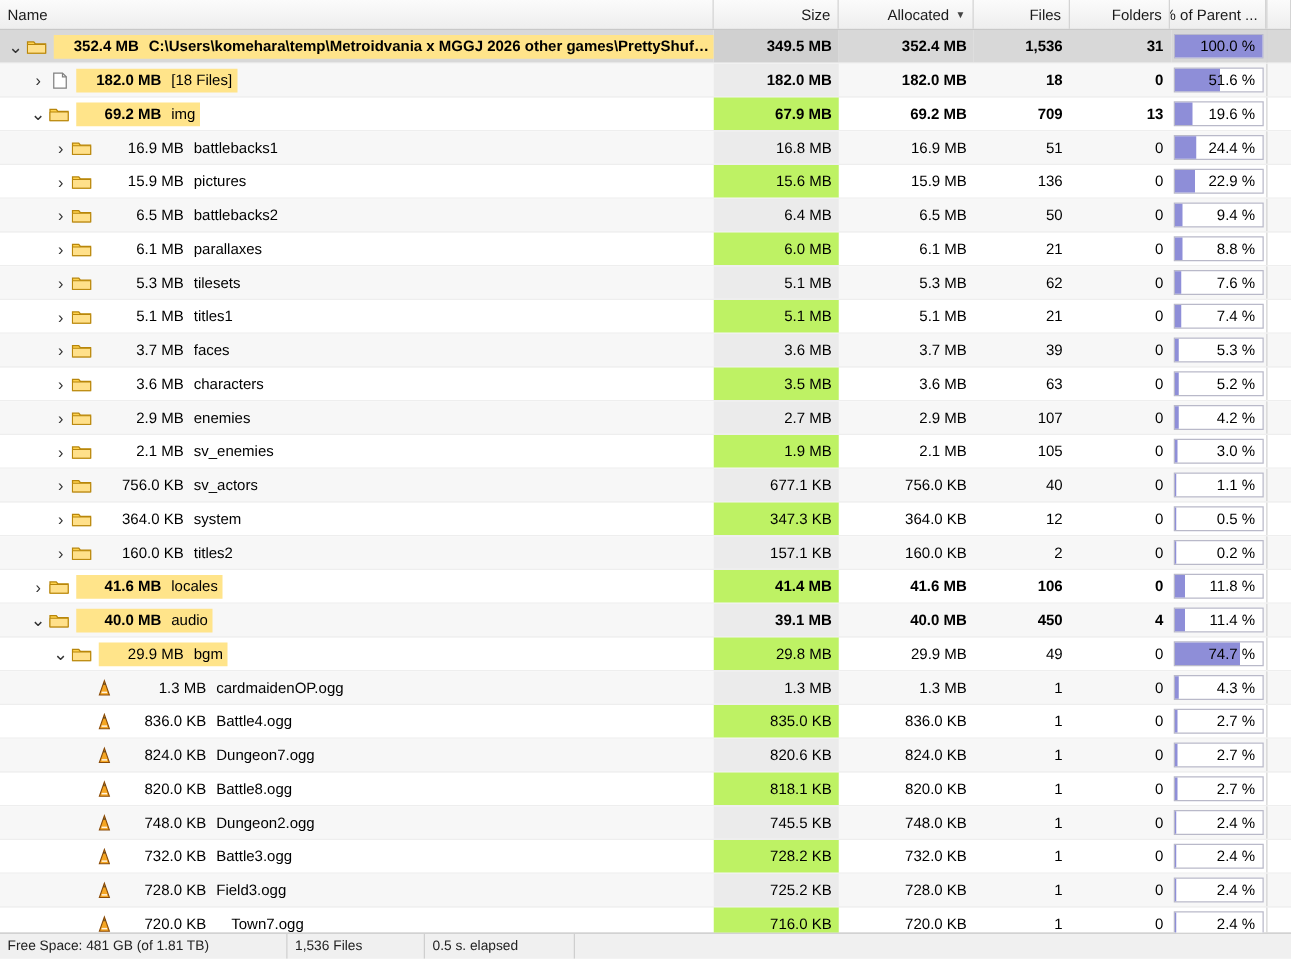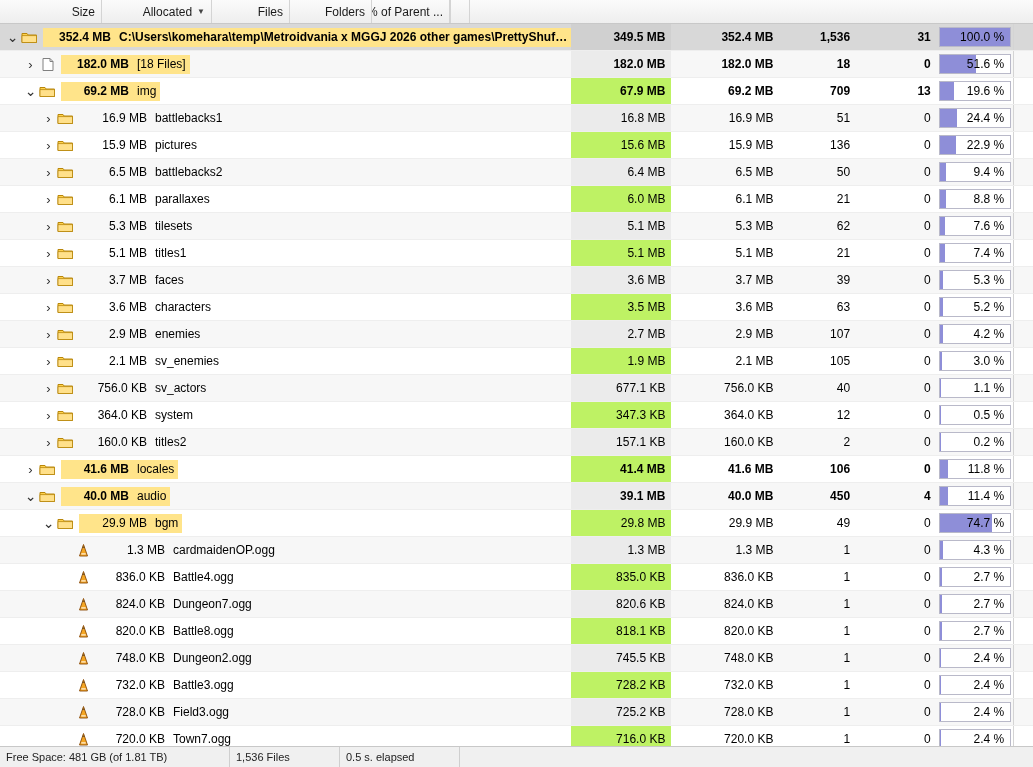--- a/index.html
+++ b/index.html
@@ -193,20 +193,23 @@
     box-sizing: border-box;
     white-space: nowrap;
   }
 </style>
 </head>
 <body>
 
 <div class="app">
 
   <div class="header">
+    <div class="hcell c-name">
+      <span>Name</span>
+    </div>
     <div class="hcell c-size right">
       <span>Size</span>
     </div>
     <div class="hcell c-alloc right">
       <span>Allocated</span>
       <span class="caret">▼</span>
     </div>
     <div class="hcell c-files right">
       <span>Files</span>
     </div>
@@ -935,21 +938,21 @@
           <div class="twisty" style="font-size: 13px;"></div>
           <div class="audio-icon">
             <svg width="17" height="15" viewBox="0 0 17 15">
               <path d="M8.5 1.5 L12.5 13 L4.5 13 Z" fill="#f5a623" stroke="#8a4b08" stroke-width="0.9"></path>
               <rect x="6.3" y="10.3" width="4.4" height="1.2" fill="#ffffff" opacity="0.85"></rect>
               <path d="M7.6 3.6 L9.4 3.6 L9.4 5 L7.6 5 Z" fill="#222" opacity="0.55"></path>
             </svg>
           </div>
           <div class="namehl nohl">
             <span class="sizetxt" style="min-width: 66px; font-weight: normal;">720.0 KB</span>
-            <span class="labeltxt" style="font-weight: normal;">Town7.ogg</span>
+            <span class="labeltxt" style="font-weight: normal; margin-left: 12px;">Town7.ogg</span>
           </div>
         </div>
         <div class="cell right c-size size-cell">716.0 KB</div>
         <div class="cell right c-alloc">720.0 KB</div>
         <div class="cell right c-files">1</div>
         <div class="cell right c-fold">0</div>
         <div class="cell pct-cell c-pct">
           <div class="pct-wrap">
             <div class="pct-fill" style="width: 2.4%; background: rgb(142, 142, 216);"></div>
             <div class="pct-text">2.4 %</div>

